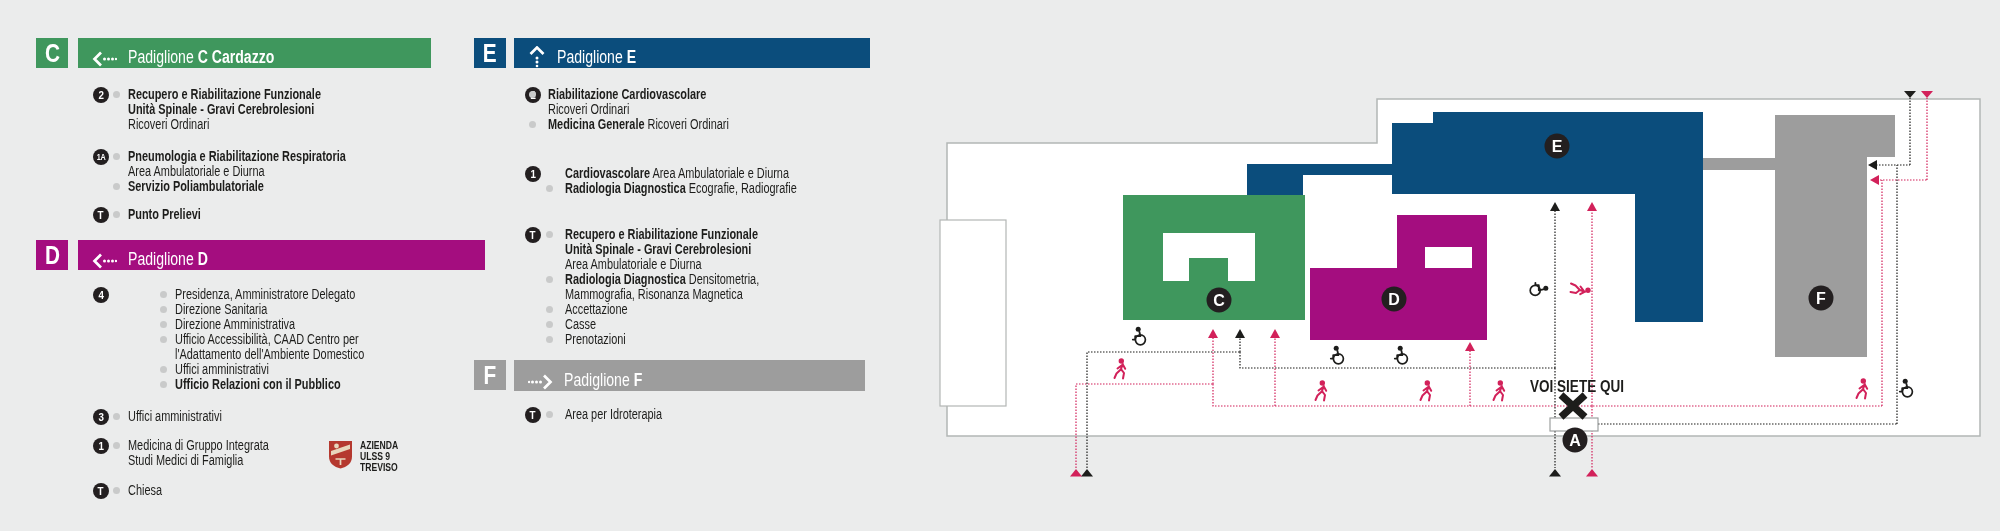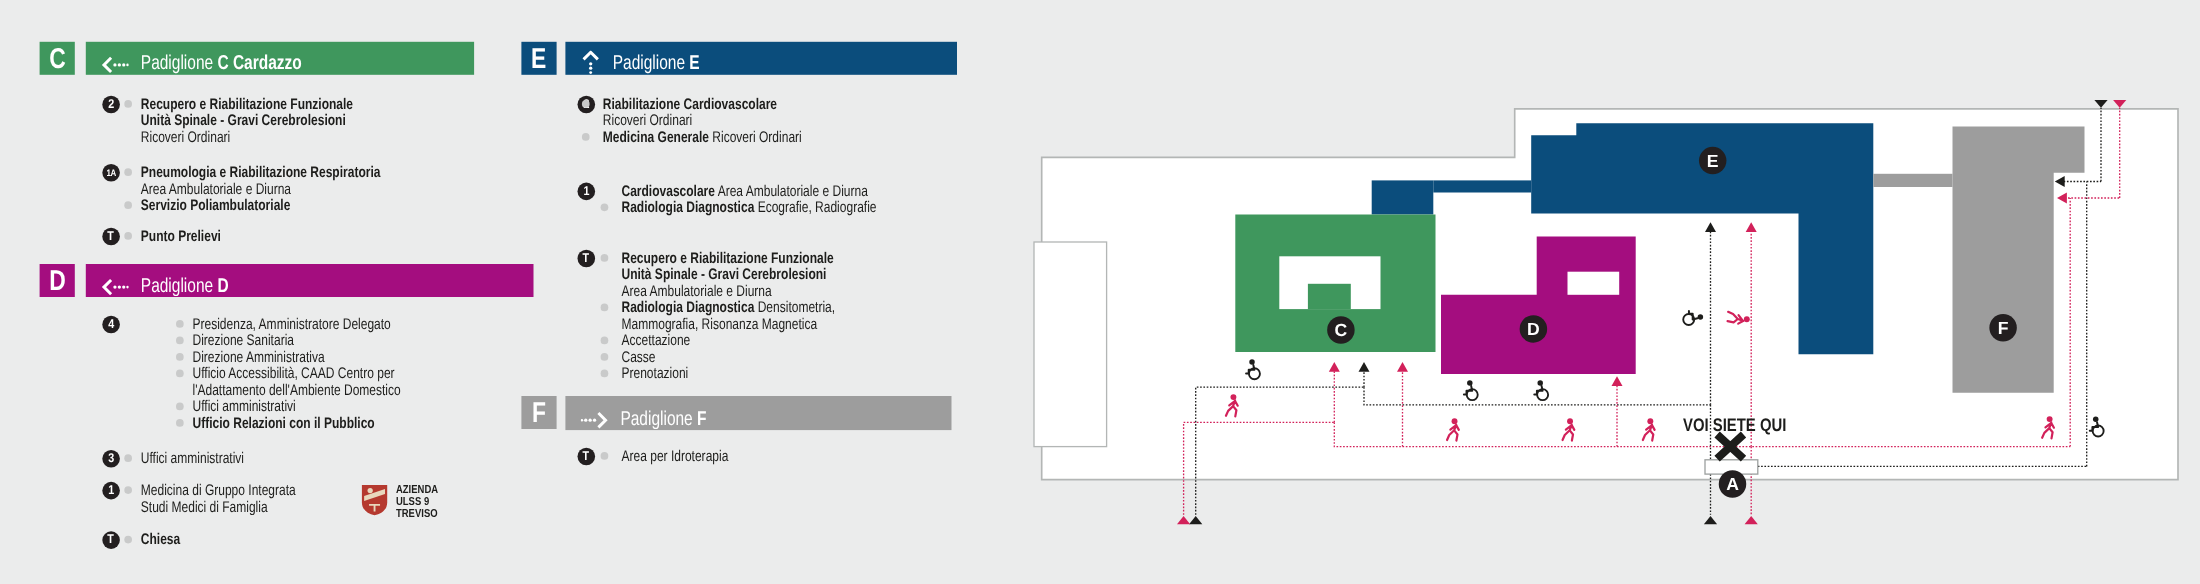--- a/index.html
+++ b/index.html
@@ -210,21 +210,21 @@
       <div class="marker" style="left: 93px; top: 437.5px;">
         <span>1</span>
       </div>
       <div class="item" style="left: 128px; top: 438px;">
         <div class="ln"><span class="dot" style="left: -15px;"></span><span class="lnx"><span class="seg">Medicina di Gruppo Integrata</span></span></div>
         <div class="ln"><span class="lnx"><span class="seg">Studi Medici di Famiglia</span></span></div>
       </div>
       <div class="marker" style="left: 93px; top: 482.5px;">
         <span>T</span>
       </div>
-      <div class="item" style="left: 128px; top: 483px; font-weight: bold;">
+      <div class="item" style="left: 128px; top: 483px;">
         <div class="ln"><span class="dot" style="left: -15px;"></span><span class="lnx"><span class="seg">Chiesa</span></span></div>
       </div>
       <div class="sq" style="left: 474px; top: 38px; background: rgb(11, 77, 124);">
         <span>E</span>
       </div>
       <div class="bar" style="left: 514px; top: 38px; width: 356px; height: 30px; background: rgb(11, 77, 124);">
         <svg class="ic" width="18" height="22" viewBox="0 0 18 22" style="margin-top:0">
           <path d="M2.5,8 L9,1.5 L15.5,8" stroke="#fff" stroke-width="2.7" fill="none"></path>
           <circle cx="9" cy="12" r="1.5" fill="#fff"></circle>
           <circle cx="9" cy="16" r="1.5" fill="#fff"></circle>

